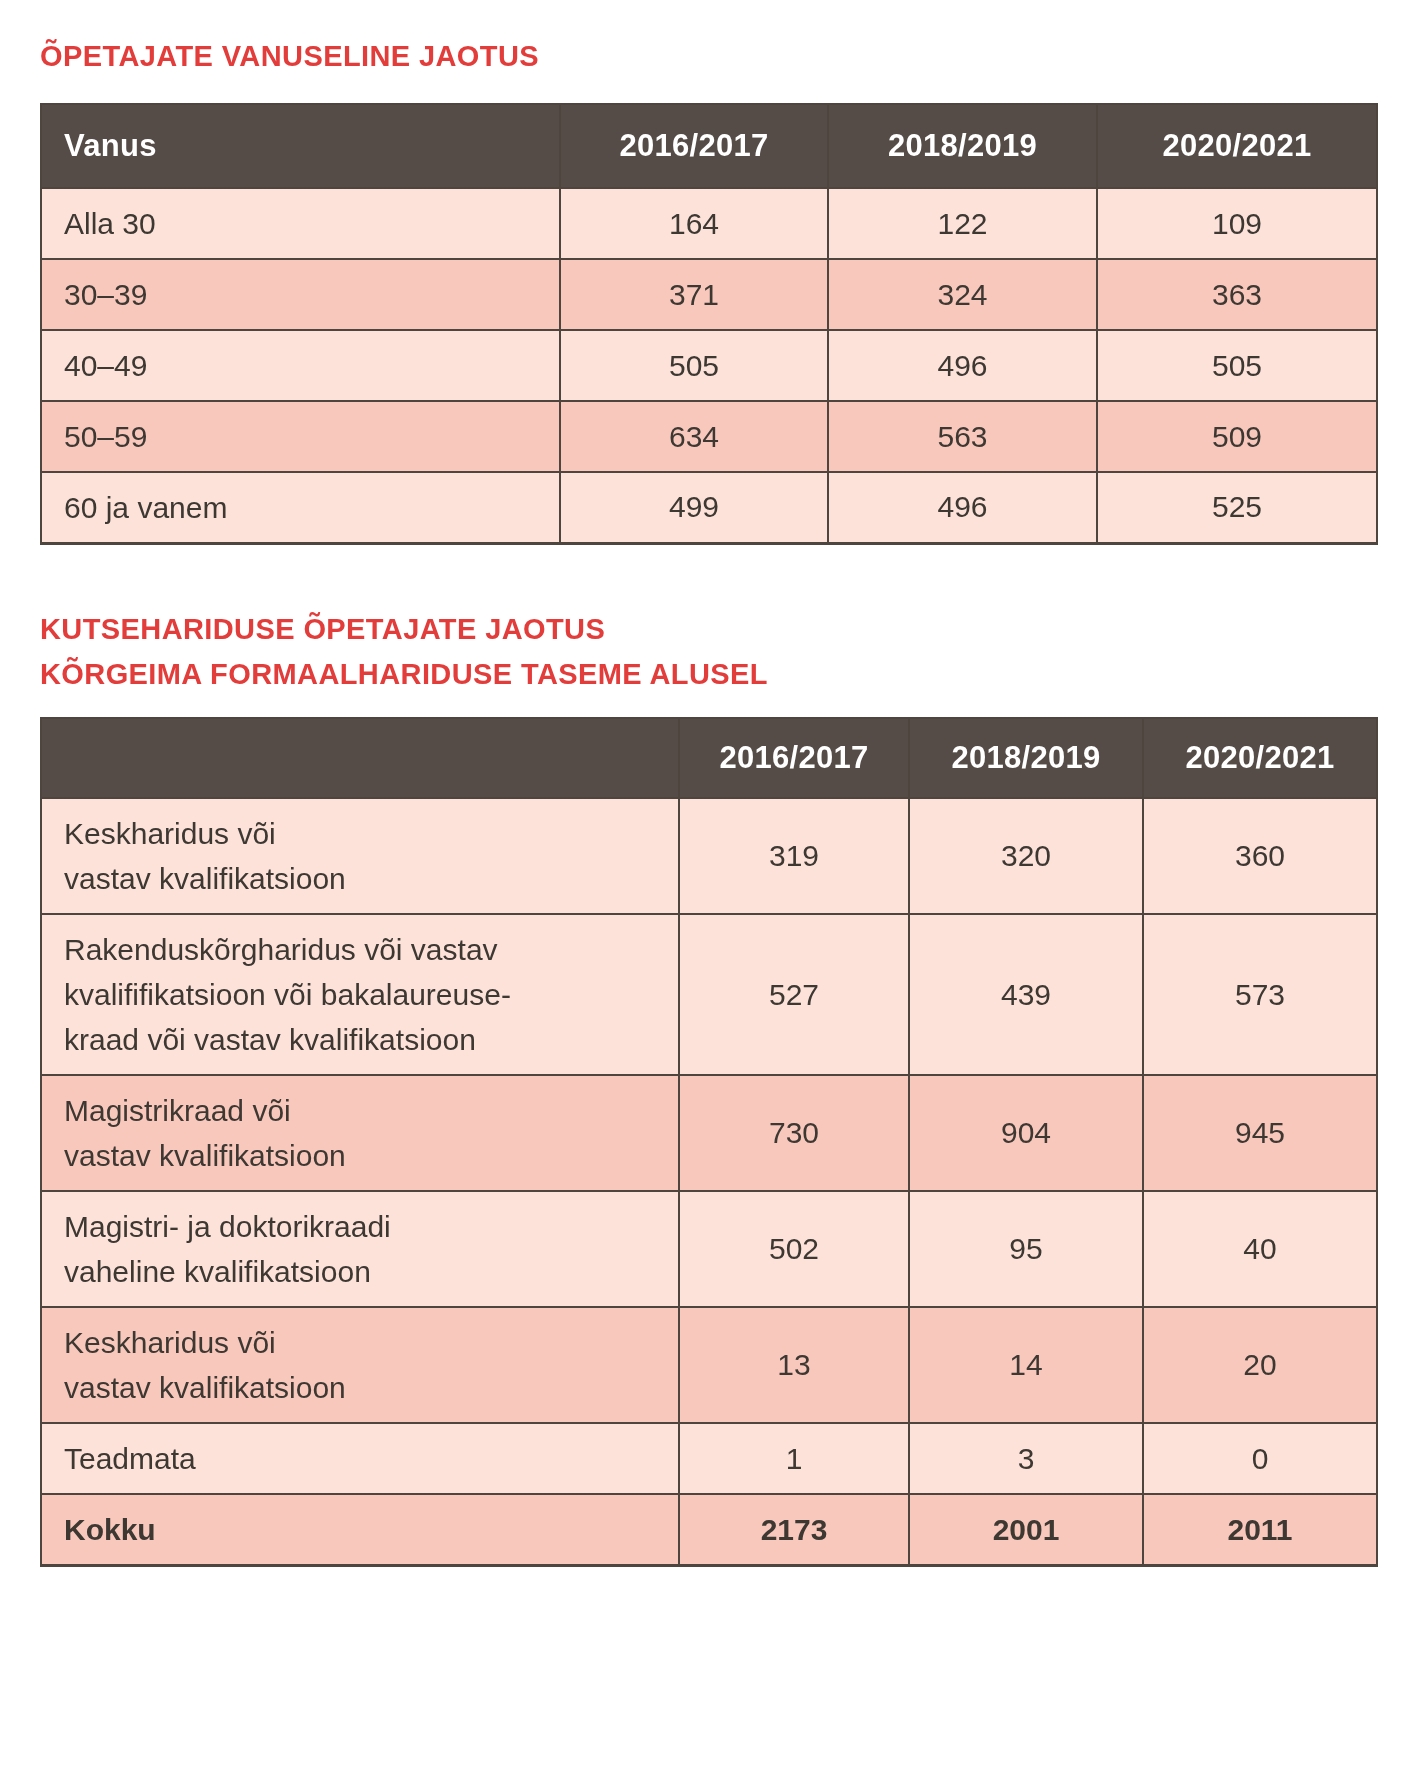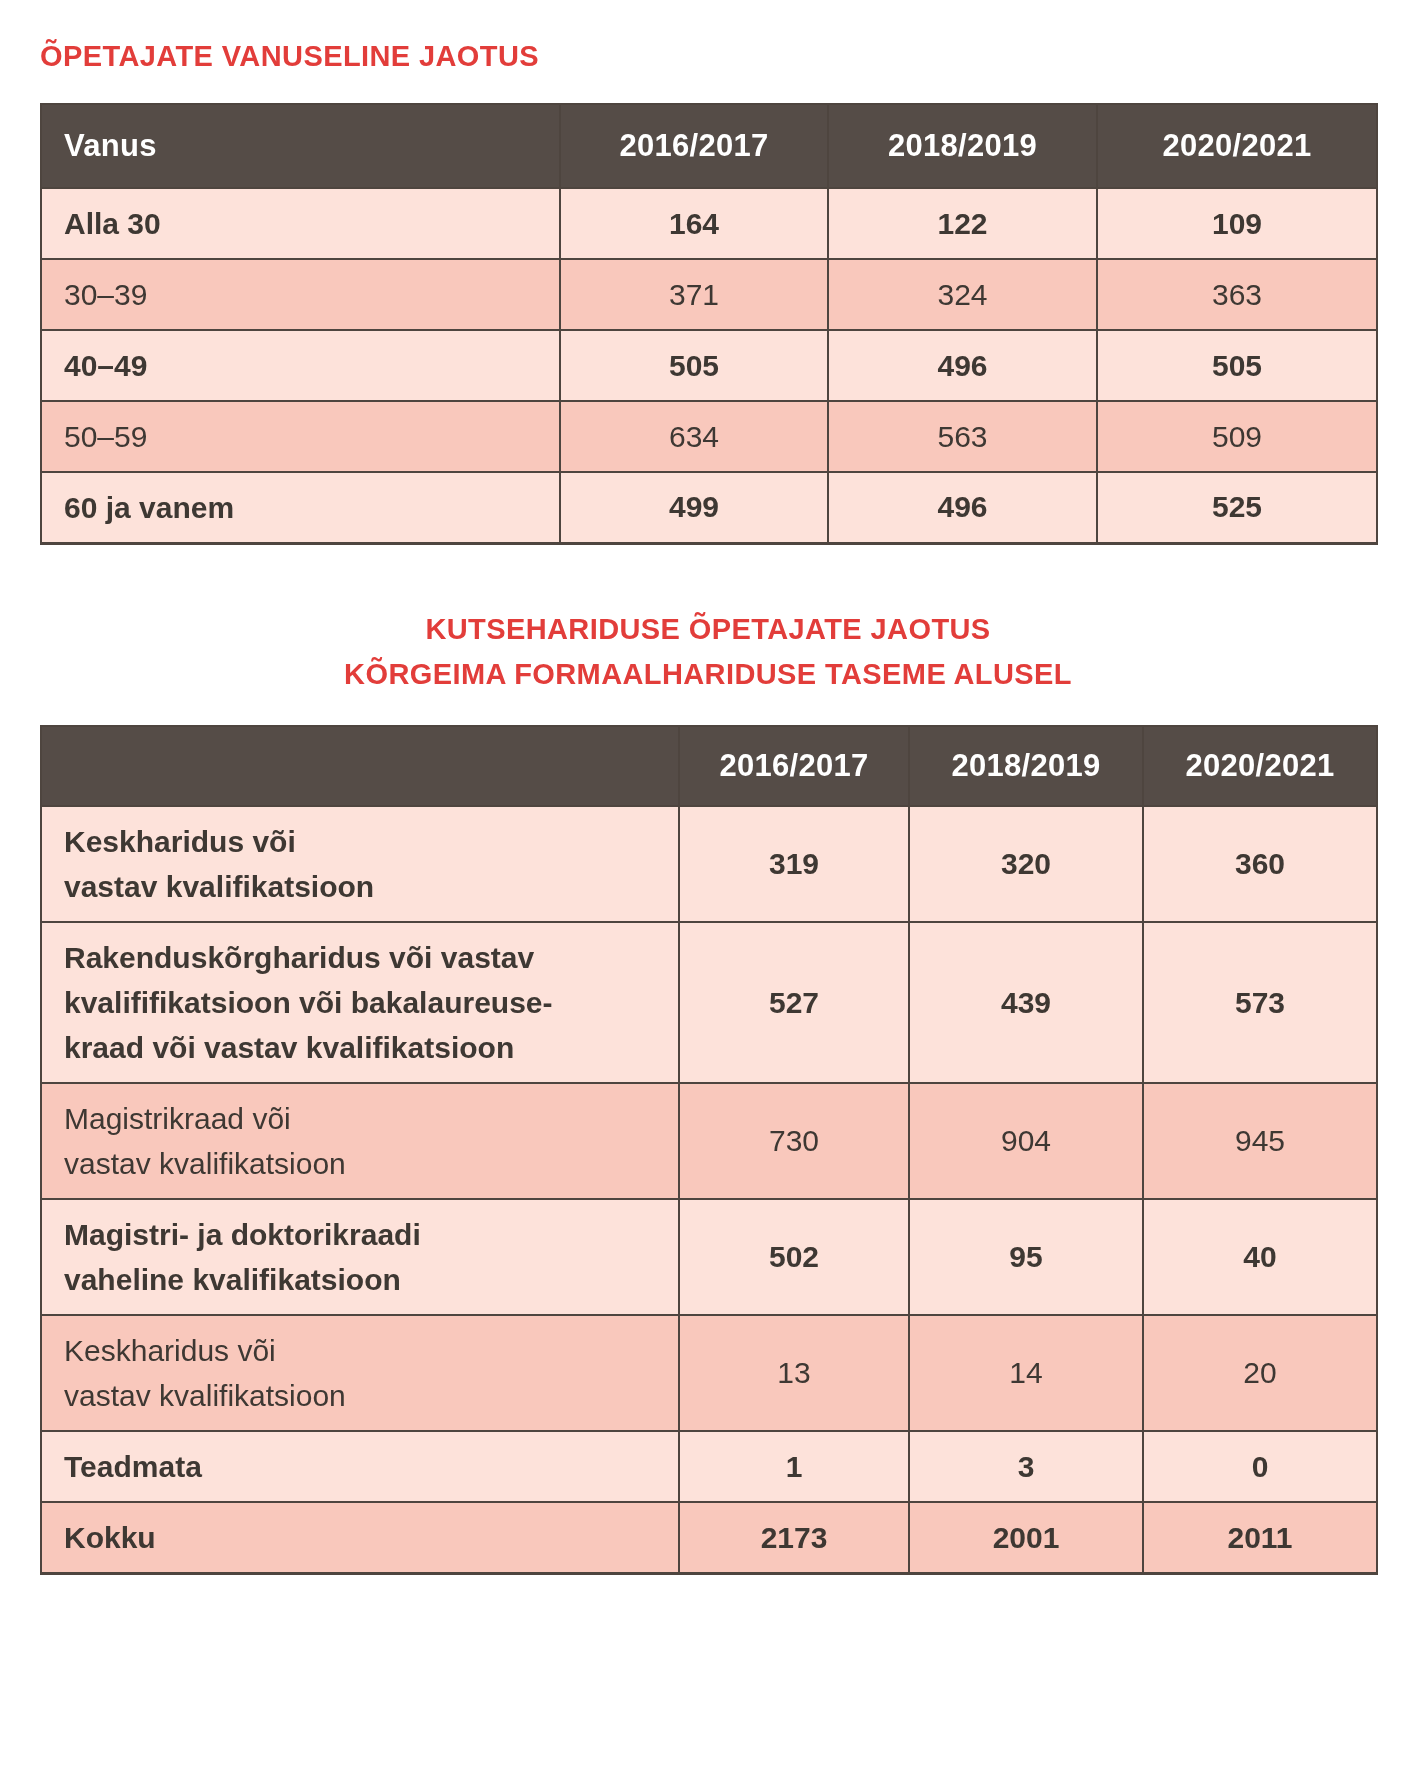--- a/index.html
+++ b/index.html
@@ -28,21 +28,21 @@
   h1.section-title{
     margin:0;
     color:var(--red);
     font-size:29px;
     font-weight:bold;
     letter-spacing:0.4px;
     line-height:1.56;
     white-space:pre-line;
   }
   h1.first{margin-bottom:24px;}
-  h1.second{margin-top:62px;margin-bottom:28px;text-align:center;}
+  h1.second{margin-top:62px;margin-bottom:20px;}
   table{
     width:1336px;
     border-collapse:collapse;
     table-layout:fixed;
     border-radius:10px;
   }
   th,td{
     border:2px solid var(--border);
   }
   table{border-bottom:3px solid var(--border);}
@@ -53,21 +53,21 @@
     font-weight:bold;
     letter-spacing:0.3px;
   }
   #table1 th{height:84px;}
   #table2 th{height:80px;}
   td{
     color:var(--text);
     font-size:30px;
     background:var(--row-light);
   }
-  tr.light td{background:var(--row-light);font-weight:bold;}
+  tr.light td{background:var(--row-light);}
   tr.salmon td{background:var(--row-salmon);}
   tr.bold td{font-weight:bold;}
   .label{
     text-align:left;
     padding:12px 20px 12px 22px;
     white-space:pre-line;
     line-height:45px;
   }
   th.label{line-height:normal;}
   .num{text-align:center;padding:0 6px;}

